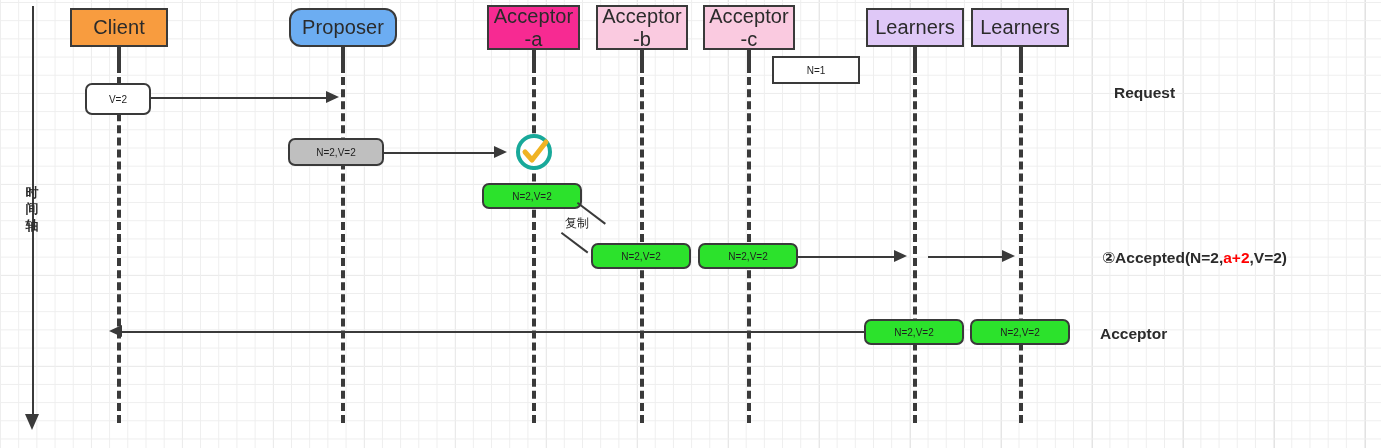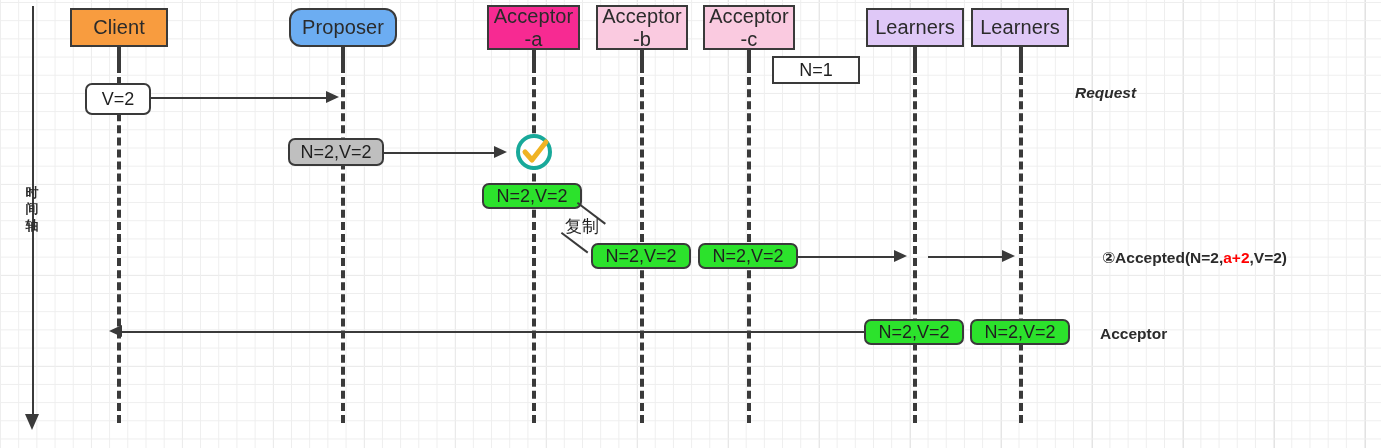--- a/index.html
+++ b/index.html
@@ -56,21 +56,21 @@
 
   
   .msgbox {
     position: absolute;
     box-sizing: border-box;
     border: 2px solid #3a3a3a;
     border-radius: 7px;
     display: flex;
     align-items: center;
     justify-content: center;
-    font-size: 18px;
+    font-size: 10px;
     color: #1f1f1f;
     white-space: nowrap;
   }
   .msgbox.gray  { background: #bfbfbf; }
   .msgbox.green { background: #2ce22c; }
   .msgbox.white { background: #ffffff; }
   .msgbox.square { border-radius: 0; }
 
   
   .arrow-line {
@@ -116,21 +116,21 @@
     font-weight: bold;
     color: #2b2b2b;
     width: 20px;
     line-height: 1.25;
     text-align: center;
   }
 
   
   .plain-label {
     position: absolute;
-    font-size: 17px;
+    font-size: 12px;
     color: #1f1f1f;
     white-space: nowrap;
   }
   .diag {
     position: absolute;
     border-top: 2px solid #3a3a3a;
     height: 0;
     transform-origin: 0 0;
   }
 
@@ -185,21 +185,21 @@
   <div class="lifeline" style="left:640px; top:65px; height:358px;"></div>
   <div class="lifeline" style="left:747px; top:65px; height:358px;"></div>
   <div class="lifeline" style="left:913px; top:65px; height:358px;"></div>
   <div class="lifeline" style="left:1019px; top:65px; height:358px;"></div>
 
   <div class="msgbox white square" style="left:772px; top:56px; width:88px; height:28px;">N=1</div>
 
   <div class="msgbox white" style="left:85px; top:83px; width:66px; height:32px;">V=2</div>
   <div class="arrow-line" style="left:151px; top:97px; width:177px;"></div>
   <div class="arrow-head-r" style="left:326px; top:91px;"></div>
-  <div class="note" style="left:1075px; top:84px;font-style:italic;">
+  <div class="note" style="left:1114px; top:84px;">
     <span>Request</span>
   </div>
 
   <div class="msgbox gray" style="left:288px; top:138px; width:96px; height:28px;">N=2,V=2</div>
   <div class="arrow-line" style="left:384px; top:152px; width:112px;"></div>
   <div class="arrow-head-r" style="left:494px; top:146px;"></div>
 
   <svg class="check-icon" style="left:512px; top:130px;" width="44" height="44" viewBox="0 0 44 44">
     <circle cx="22" cy="22" r="16" fill="#ffffff" stroke="#18A99A" stroke-width="4"></circle>
     <path d="M13 22 L20 30 L34 12" fill="none" stroke="#F0B323" stroke-width="5" stroke-linecap="round" stroke-linejoin="round"></path>

